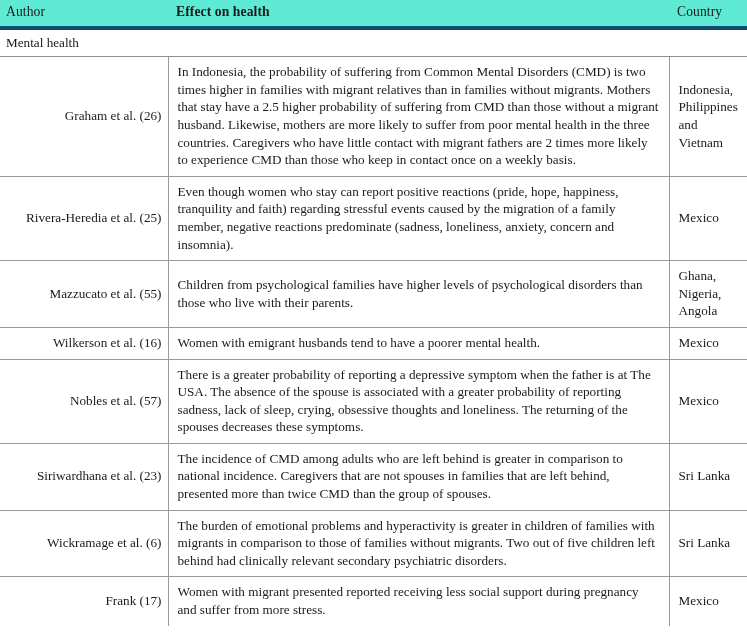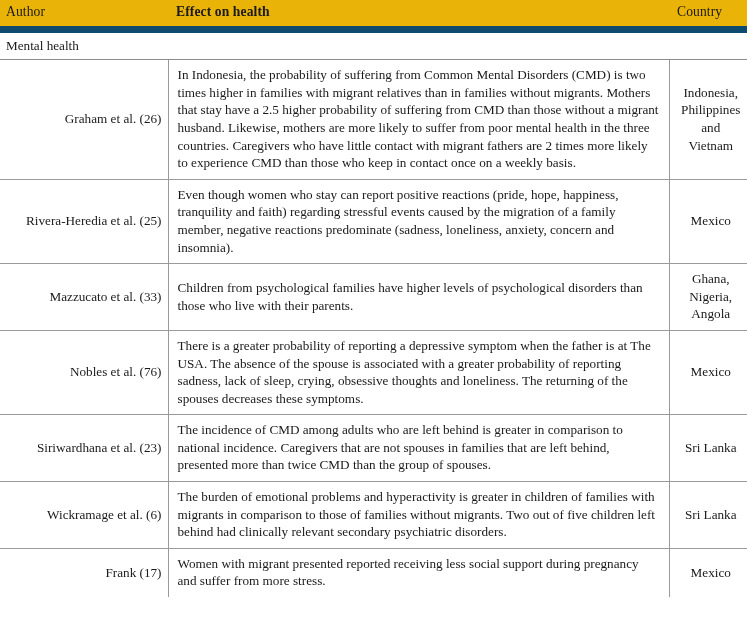--- a/index.html
+++ b/index.html
@@ -35,22 +35,22 @@
   col.col-effect  { width: 501px; }
   col.col-country { width: 78px; }
 
   
   thead th {
     font-weight: normal;
     text-align: left;
     vertical-align: bottom;
     padding: 3px 6px 5px 6px;
     font-size: 13.6px;
-    border-bottom: 7px solid #0c4a6e;
-    background: #eab308;
+    border-bottom: 4px solid #0c4a6e;
+    background: #5eead4;
     letter-spacing: .1px;
   }
   thead th.th-author  { padding-left: 6px; }
   thead th.th-effect  { padding-left: 8px; font-weight: bold; }
   thead th.th-country { padding-left: 8px; }
 
   
   tr.section-row td {
     padding: 4px 6px 5px 6px;
     border-bottom: 1px solid #8d8d8d;
@@ -73,21 +73,20 @@
   }
   tbody tr.data-row > td.cell-effect {
     padding-left: 9px;
     padding-right: 8px;
     text-align: left;
   }
   tbody tr.data-row > td.cell-country {
     border-left: 1px solid #9a9a9a;
     padding-left: 9px;
     padding-right: 4px;
-    text-align: center;
   }
 
   
   tbody tr.data-row.last-row > td { border-bottom: none; }
 
   .stacked-country { white-space: pre-line; }
 </style>
 </head>
 <body>
 
@@ -119,30 +118,35 @@
 Vietnam</td>
       </tr>
 
       <tr class="data-row">
         <td class="cell-author">Rivera-Heredia et al. (25)</td>
         <td class="cell-effect">Even though women who stay can report positive reactions (pride, hope, happiness, tranquility and faith) regarding stressful events caused by the migration of a family member, negative reactions predominate (sadness, loneliness, anxiety, concern and insomnia).</td>
         <td class="cell-country stacked-country">Mexico</td>
       </tr>
 
       <tr class="data-row">
-        <td class="cell-author">Mazzucato et al. (33)</td>
+        <td class="cell-author">Mazzucato et al. (55)</td>
         <td class="cell-effect">Children from psychological families have higher levels of psychological disorders than those who live with their parents.</td>
         <td class="cell-country stacked-country">Ghana,
 Nigeria,
 Angola</td>
       </tr>
 
+      <tr class="data-row">
+        <td class="cell-author">Wilkerson et al. (16)</td>
+        <td class="cell-effect">Women with emigrant husbands tend to have a poorer mental health.</td>
+        <td class="cell-country stacked-country">Mexico</td>
+      </tr>
 
       <tr class="data-row">
-        <td class="cell-author">Nobles et al. (76)</td>
+        <td class="cell-author">Nobles et al. (57)</td>
         <td class="cell-effect">There is a greater probability of reporting a depressive symptom when the father is at The USA. The absence of the spouse is associated with a greater probability of reporting sadness, lack of sleep, crying, obsessive thoughts and loneliness. The returning of the spouses decreases these symptoms.</td>
         <td class="cell-country stacked-country">Mexico</td>
       </tr>
 
       <tr class="data-row">
         <td class="cell-author">Siriwardhana et al. (23)</td>
         <td class="cell-effect">The incidence of CMD among adults who are left behind is greater in comparison to national incidence. Caregivers that are not spouses in families that are left behind, presented more than twice CMD than the group of spouses.</td>
         <td class="cell-country stacked-country">Sri Lanka</td>
       </tr>
 

